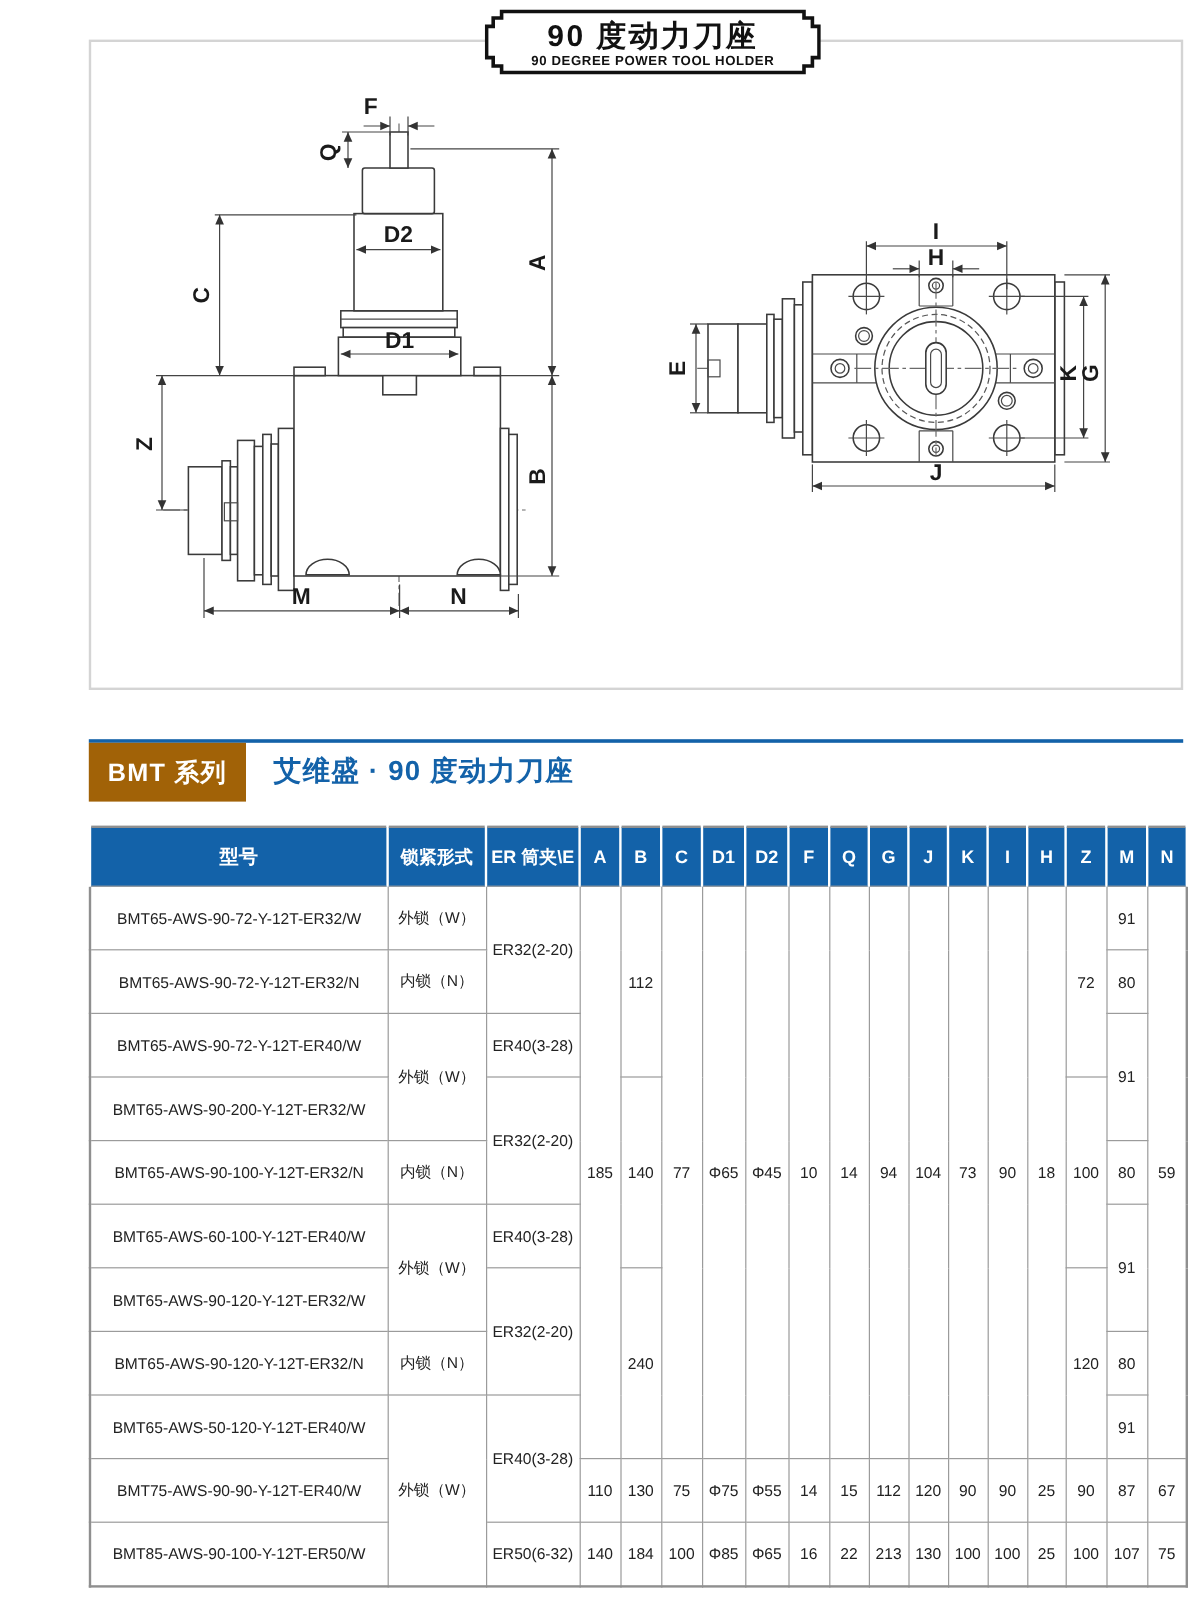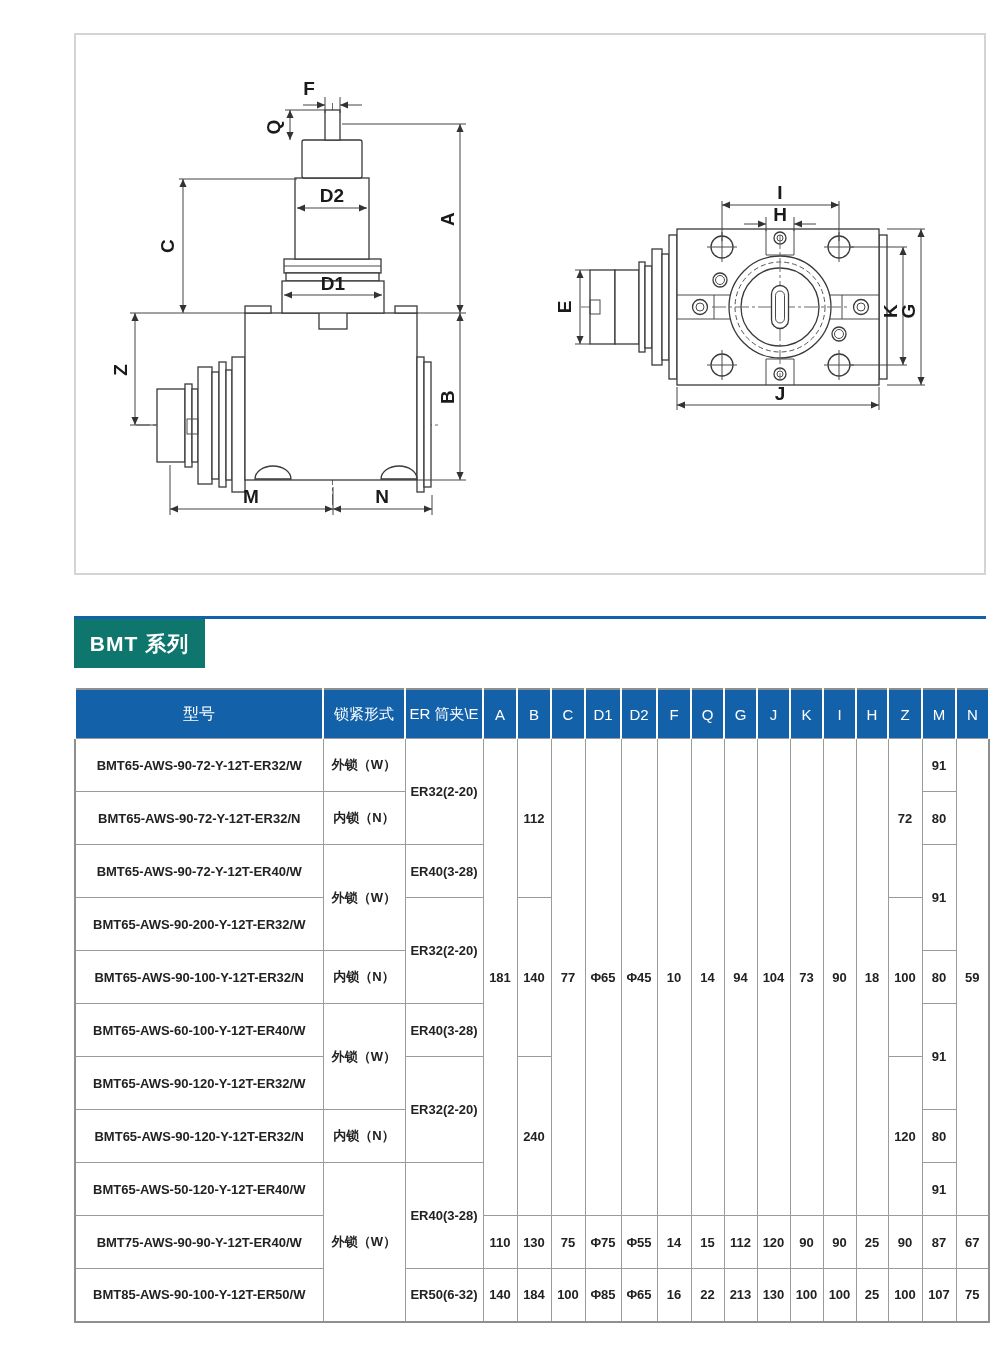--- a/index.html
+++ b/index.html
@@ -14,35 +14,35 @@
   
   .banner{position:absolute;left:404px;top:8px;width:280px;height:54px;z-index:3;}
   .banner svg{position:absolute;left:0;top:0;}
   .banner .t1{position:absolute;left:0;top:5px;width:100%;text-align:center;
               font-weight:bold;font-size:25px;color:#111;letter-spacing:2px;}
   .banner .t2{position:absolute;left:0;top:37px;width:100%;text-align:center;
               font-weight:bold;font-size:11px;color:#111;letter-spacing:.5px;}
 
   
   .rule{position:absolute;left:74px;top:616px;width:912px;height:3px;background:#1362a9;}
-  .badge{position:absolute;left:74px;top:619px;width:131px;height:49px;background:#0f766e;
+  .badge{position:absolute;left:74px;top:619px;width:131px;height:49px;background:#a16207;
          color:#fff;font-weight:bold;font-size:21px;display:flex;align-items:center;
          justify-content:center;letter-spacing:1px;}
   .sec-title{position:absolute;left:228px;top:627px;color:#1362a9;font-weight:bold;
              font-size:23px;letter-spacing:1px;}
 
   
   table.spec{position:absolute;left:74px;top:688px;width:914px;border-collapse:collapse;
              table-layout:fixed;border:2px solid #8f8f8f;}
-  table.spec th{background:#1362a9;color:#fff;font-weight:normal;font-size:15px;height:48px;
+  table.spec th{background:#1362a9;color:#fff;font-weight:bold;font-size:15px;height:48px;
                 border-left:2px solid #fff;border-right:2px solid #fff;padding:0;}
   table.spec th.h-model{font-size:16px;}
   table.spec td{border:1px solid #9b9b9b;font-size:13px;color:#222;text-align:center;
                 padding:0;background:#fff;}
-  table.spec tbody tr{height:53px;font-weight:bold;}
+  table.spec tbody tr{height:53px;}
   td.model{text-align:left;padding-left:10px;font-size:12.5px;white-space:nowrap;}
   .pw{stroke:#3a3a3a;stroke-width:1.3;fill:#fff;}
   .thin{stroke:#4a4a4a;stroke-width:1;fill:none;}
   .dim{stroke:#444;stroke-width:1;fill:none;}
   .cl{stroke:#6a6a6a;stroke-width:1;fill:none;stroke-dasharray:14 3 3 3;}
   .dash{stroke:#555;stroke-width:1;fill:none;stroke-dasharray:5 3;}
   text.dl{font-family:"Liberation Sans",sans-serif;font-weight:bold;font-size:19px;fill:#1a1a1a;}
 </style>
 </head>
 <body>
@@ -246,23 +246,31 @@
 
           <line class="dim" x1="601" y1="352" x2="601" y2="375"></line>
           <line class="dim" x1="803" y1="352" x2="803" y2="375"></line>
           <line class="dim" x1="601" y1="370" x2="803" y2="370" marker-start="url(#ar)" marker-end="url(#ar)"></line>
           <text class="dl" x="704" y="365" text-anchor="middle">J</text>
         </g>
       </g>
     </svg>
   </div>
 
+  <div class="banner">
+    <svg width="280" height="54" viewBox="0 0 280 54">
+      <path d="M14 1.5 H266 V7 H273 V14 H278.5 V40 H273 V47 H266 V52.5 H14 V47 H7 V40 H1.5 V14 H7 V7 H14 Z" fill="#fff" stroke="#111" stroke-width="3"></path>
+    </svg>
+    <div class="t1">90 度动力刀座</div>
+    <div class="t2">90 DEGREE POWER TOOL HOLDER</div>
+  </div>
 
   <div class="rule"></div>
   <div class="badge">BMT 系列</div>
+  <div class="sec-title">艾维盛 · 90 度动力刀座</div>
 
   <table class="spec">
     <colgroup>
       <col style="width:248px">
         <col style="width:82px">
         <col style="width:78px">
       <col style="width:34px">
         <col style="width:34px">
         <col style="width:34px">
       <col style="width:36px">
@@ -298,21 +306,21 @@
         <th>Z</th>
         <th>M</th>
         <th>N</th>
       </tr>
     </thead>
     <tbody>
       <tr>
         <td class="model">BMT65-AWS-90-72-Y-12T-ER32/W</td>
         <td>外锁（W）</td>
         <td rowspan="2">ER32(2-20)</td>
-        <td rowspan="9">181</td>
+        <td rowspan="9">185</td>
         <td rowspan="3">112</td>
         <td rowspan="9">77</td>
         <td rowspan="9">Φ65</td>
         <td rowspan="9">Φ45</td>
         <td rowspan="9">10</td>
         <td rowspan="9">14</td>
         <td rowspan="9">94</td>
         <td rowspan="9">104</td>
         <td rowspan="9">73</td>
         <td rowspan="9">90</td>

